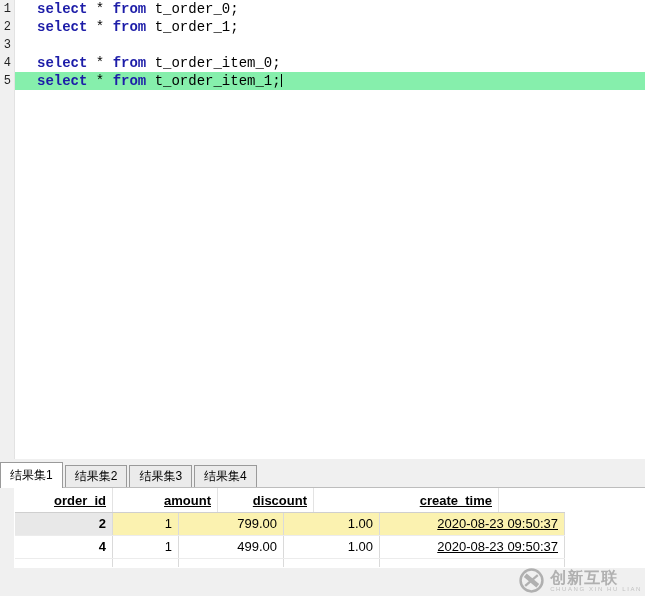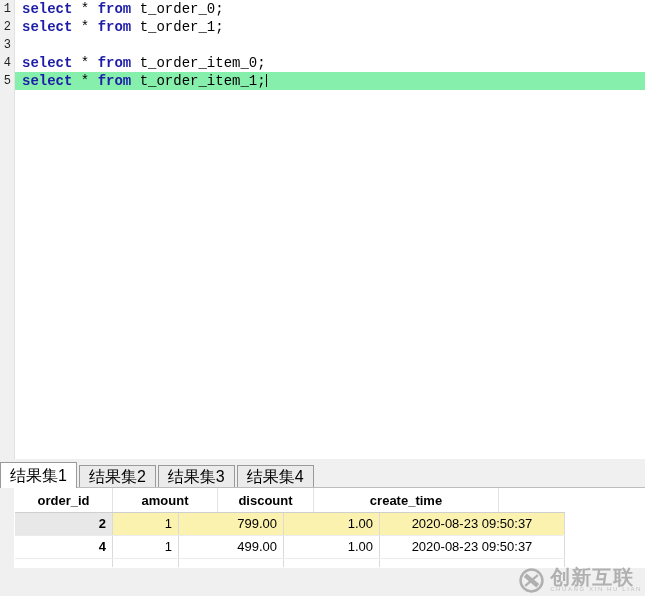--- a/index.html
+++ b/index.html
@@ -12,65 +12,65 @@
     position:absolute;top:0;left:0;width:645px;height:459px;background:#ffffff;
     font-family:"Liberation Mono","DejaVu Sans Mono",monospace;font-size:14px;
   }
   .gutter-rest{position:absolute;left:0;top:0;width:14px;height:459px;background:#f0f0f0;border-right:1px solid #e2e2e2;}
   .lines{position:absolute;top:0;left:0;width:645px;}
   .code-line{display:flex;height:18px;line-height:18px;white-space:pre;}
   .code-line .ln{
     flex:none;width:11px;padding-right:3px;text-align:right;background:#f0f0f0;
     color:#222;font-size:12px;border-right:1px solid #e2e2e2;
   }
-  .code-line .code{flex:1;padding-left:7px;color:#000;}
+  .code-line .code{flex:1;padding-left:22px;color:#000;}
   .code-line.hl .code{background:#86efac;}
   .kw{color:#1d1da8;font-weight:bold;}
   .pl{color:#000;}
   .cursor{display:inline-block;width:1px;height:13px;background:#000;vertical-align:-2px;}
   
   .tabbar{
     position:absolute;top:459px;left:0;width:645px;height:29px;background:#f0f0f0;
     border-bottom:1px solid #bdbdbd;box-sizing:border-box;display:flex;align-items:flex-end;
   }
   .close-btn{
     position:absolute;left:1px;top:4px;width:13px;height:13px;box-sizing:border-box;
     border:1px solid #7a7a7a;background:#f3f3f3;color:#111;
     font-size:9px;line-height:11px;text-align:center;font-weight:bold;cursor:default;
   }
   .tab{
-    height:22px;line-height:21px;padding:0 9px;font-size:16px;color:#000;
+    height:22px;line-height:21px;padding:0 9px;font-size:12px;color:#000;
     border:1px solid #9a9a9a;border-bottom:none;background:#ebebeb;margin-right:2px;
     box-sizing:border-box;white-space:nowrap;
   }
   .tab:first-of-type{margin-left:16px;}
   .tab.active{height:26px;line-height:25px;background:#ffffff;position:relative;z-index:2;margin-bottom:-1px;}
   
   .results{position:absolute;top:488px;left:0;width:645px;height:80px;background:#ffffff;}
   .row-gutter{position:absolute;left:0;top:0;width:14px;height:80px;background:#f0f0f0;border-right:1px solid #ffffff;}
   .grid{position:absolute;left:15px;top:0;}
   .grid-row{display:flex;}
   .grid-row.header{height:25px;line-height:25px;border-bottom:1px solid #cfcfcf;box-sizing:border-box;}
   .grid-row.data{height:23px;line-height:22px;border-bottom:1px solid #ececec;box-sizing:border-box;}
   .grid-row.empty{height:8px;}
   .cell{
     box-sizing:border-box;border-right:1px solid #dadada;padding:0 6px;
     font-size:13px;color:#000;overflow:hidden;white-space:nowrap;
   }
   .grid-row.header .cell{border-right:1px solid #e3e3e3;}
   .cell.bold{font-weight:bold;}
   .cell.r{text-align:right;}
-  .cell.l{text-align:center;}
+  .cell.l{text-align:right;text-decoration:underline;}
   .grid-row.sel .cell{background:#fbf2b0;}
   .grid-row.sel .cell.first{background:#e8e8e8;}
   
   .footer{position:absolute;top:568px;left:0;width:645px;height:28px;background:#f0f0f0;}
   .watermark{position:absolute;right:3px;bottom:1px;display:flex;align-items:center;}
   .wm-text{margin-left:4px;display:flex;flex-direction:column;justify-content:center;}
-  .wm-title{font-size:20px;font-weight:bold;color:#b0b0b0;line-height:17px;letter-spacing:1px;}
+  .wm-title{font-size:16px;font-weight:bold;color:#b0b0b0;line-height:17px;letter-spacing:1px;}
   .wm-sub{font-size:6px;color:#c2c2c2;letter-spacing:1.6px;line-height:7px;}
 </style>
 </head>
 <body>
 
 <div class="editor">
   <div class="gutter-rest"></div>
   <div class="lines">
       <div class="code-line"><span class="ln">1</span><span class="code"><span class="kw">select</span><span class="pl"> * </span><span class="kw">from</span><span class="pl"> t_order_0;</span></span></div>
       <div class="code-line"><span class="ln">2</span><span class="code"><span class="kw">select</span><span class="pl"> * </span><span class="kw">from</span><span class="pl"> t_order_1;</span></span></div>

